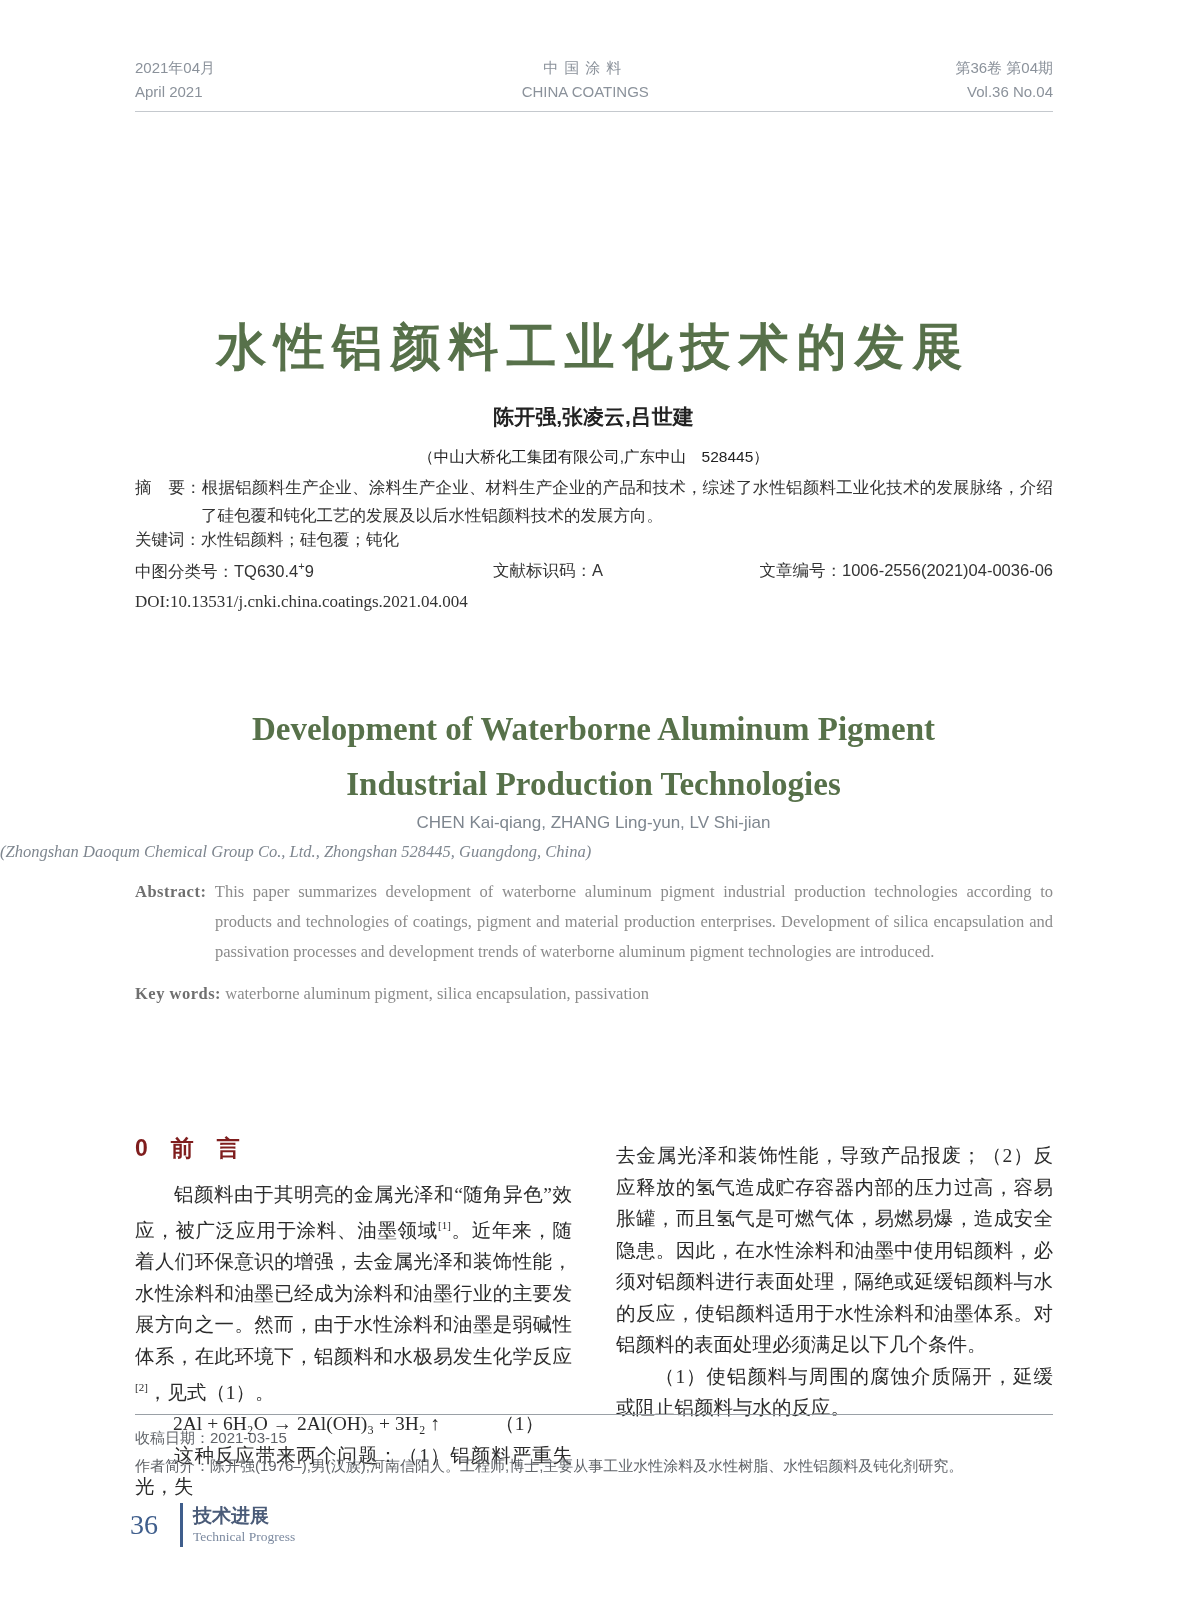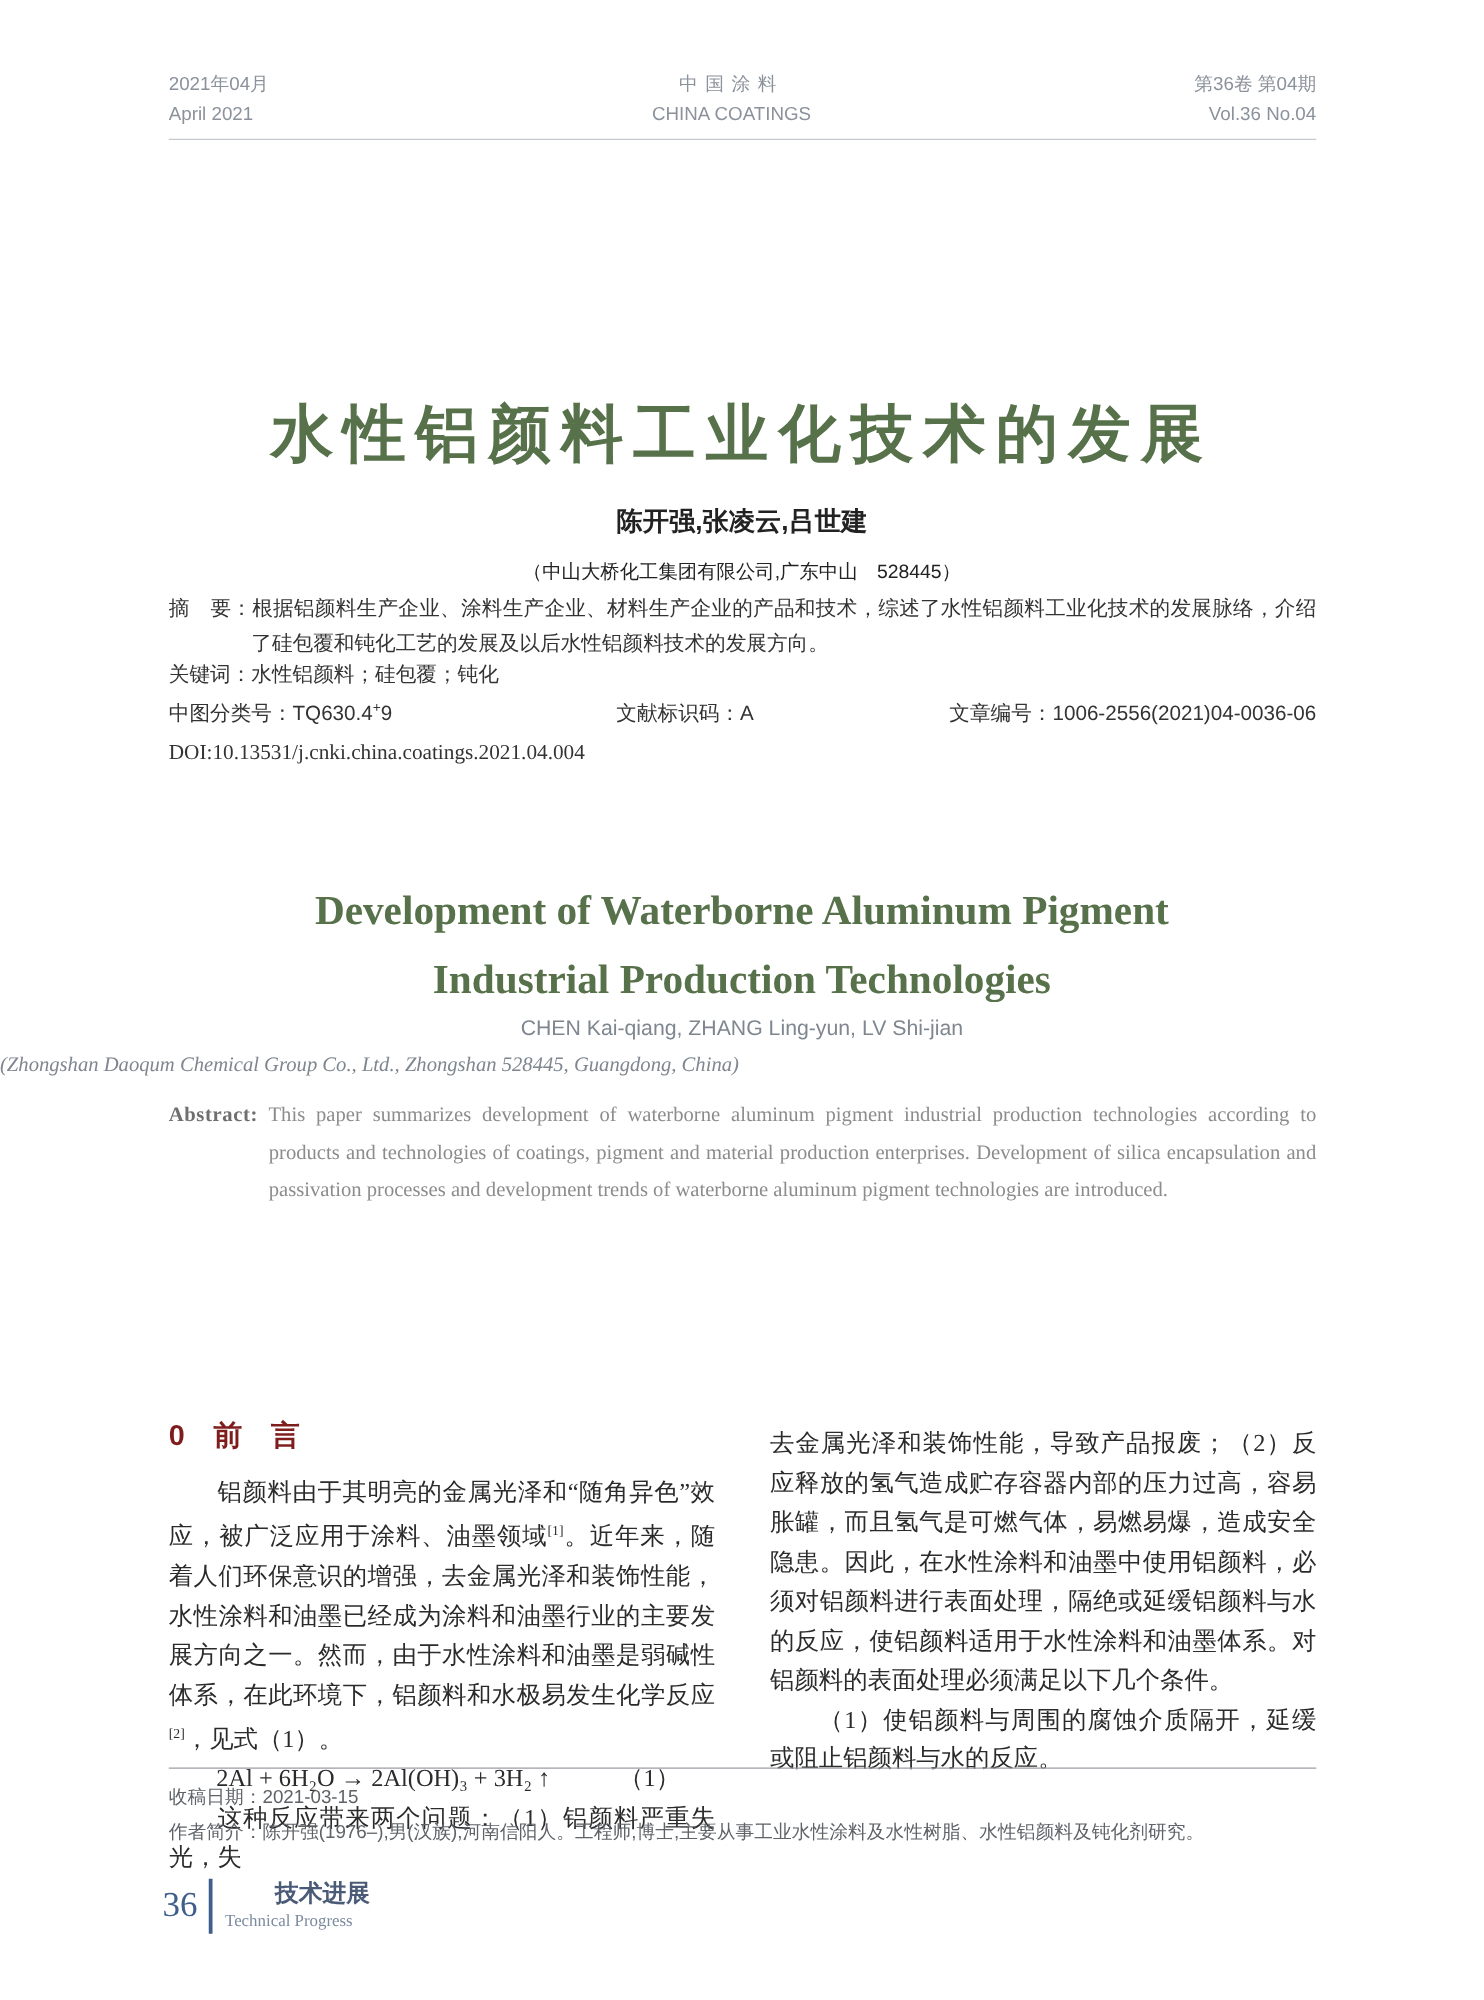--- a/index.html
+++ b/index.html
@@ -103,25 +103,25 @@
     border-top:1px solid #9aa0a6; padding-top:9px;
     font-size:15px; line-height:28px; color:#5f6368;
   }
   
   .page-footer {
     position:absolute; left:130px; top:1503px;
     display:flex; align-items:center;
   }
   .pf-num {
     font-family:"Liberation Serif", serif; font-size:28px; color:#3f5e8c;
-    margin-right:9px;
+    margin-right:22px;
     text-align:right;
   }
   .pf-bar { width:3px; height:44px; background:#3f5e8c; margin-right:10px; }
-  .pf-cn { font-size:19px; font-weight:bold; color:#4a5b78; line-height:24px;margin-left:40px; }
+  .pf-cn { font-size:19px; font-weight:bold; color:#4a5b78; line-height:24px; }
   .pf-en {
     font-family:"Liberation Serif", serif; font-size:13.5px;
     color:#7c8aa0; line-height:18px;
   }
 </style>
 </head>
 <body>
 
 <div class="page">
 
@@ -171,20 +171,24 @@
     <div>Industrial Production Technologies</div>
   </div>
   <div class="authors-en">CHEN Kai-qiang, ZHANG Ling-yun, LV Shi-jian</div>
   <div class="affil-en">(Zhongshan Daoqum Chemical Group Co., Ltd., Zhongshan 528445, Guangdong, China)</div>
 
   <div class="abstract-en">
     <p class="en-hang">
       <span class="en-label">Abstract:</span>
       <span>This paper summarizes development of waterborne aluminum pigment industrial production technologies according to products and technologies of coatings, pigment and material production enterprises. Development of silica encapsulation and passivation processes and development trends of waterborne aluminum pigment technologies are introduced.</span>
     </p>
+  </div>
+  <div class="keywords-en">
+    <span class="en-label">Key words:</span>
+    <span>waterborne aluminum pigment, silica encapsulation, passivation</span>
   </div>
 
   <div class="col col-left">
     <h2 class="sec-heading">0　前　言</h2>
     <p class="p-first"><span>铝颜料由于其明亮的金属光泽和“随角异色”效应，被广泛应用于涂料、油墨领域</span><sup>[1]</sup><span>。近年来，随着人们环保意识的增强，去金属光泽和装饰性能，水性涂料和油墨已经成为涂料和油墨行业的主要发展方向之一。然而，由于水性涂料和油墨是弱碱性体系，在此环境下，铝颜料和水极易发生化学反应</span><sup>[2]</sup><span>，见式（1）。</span></p>
     <div class="equation">
       <span>2Al + 6H₂O → 2Al(OH)₃ + 3H₂ ↑</span>
       <span>（1）</span>
     </div>
     <p class="p-first">这种反应带来两个问题：（1）铝颜料严重失光，失</p>

